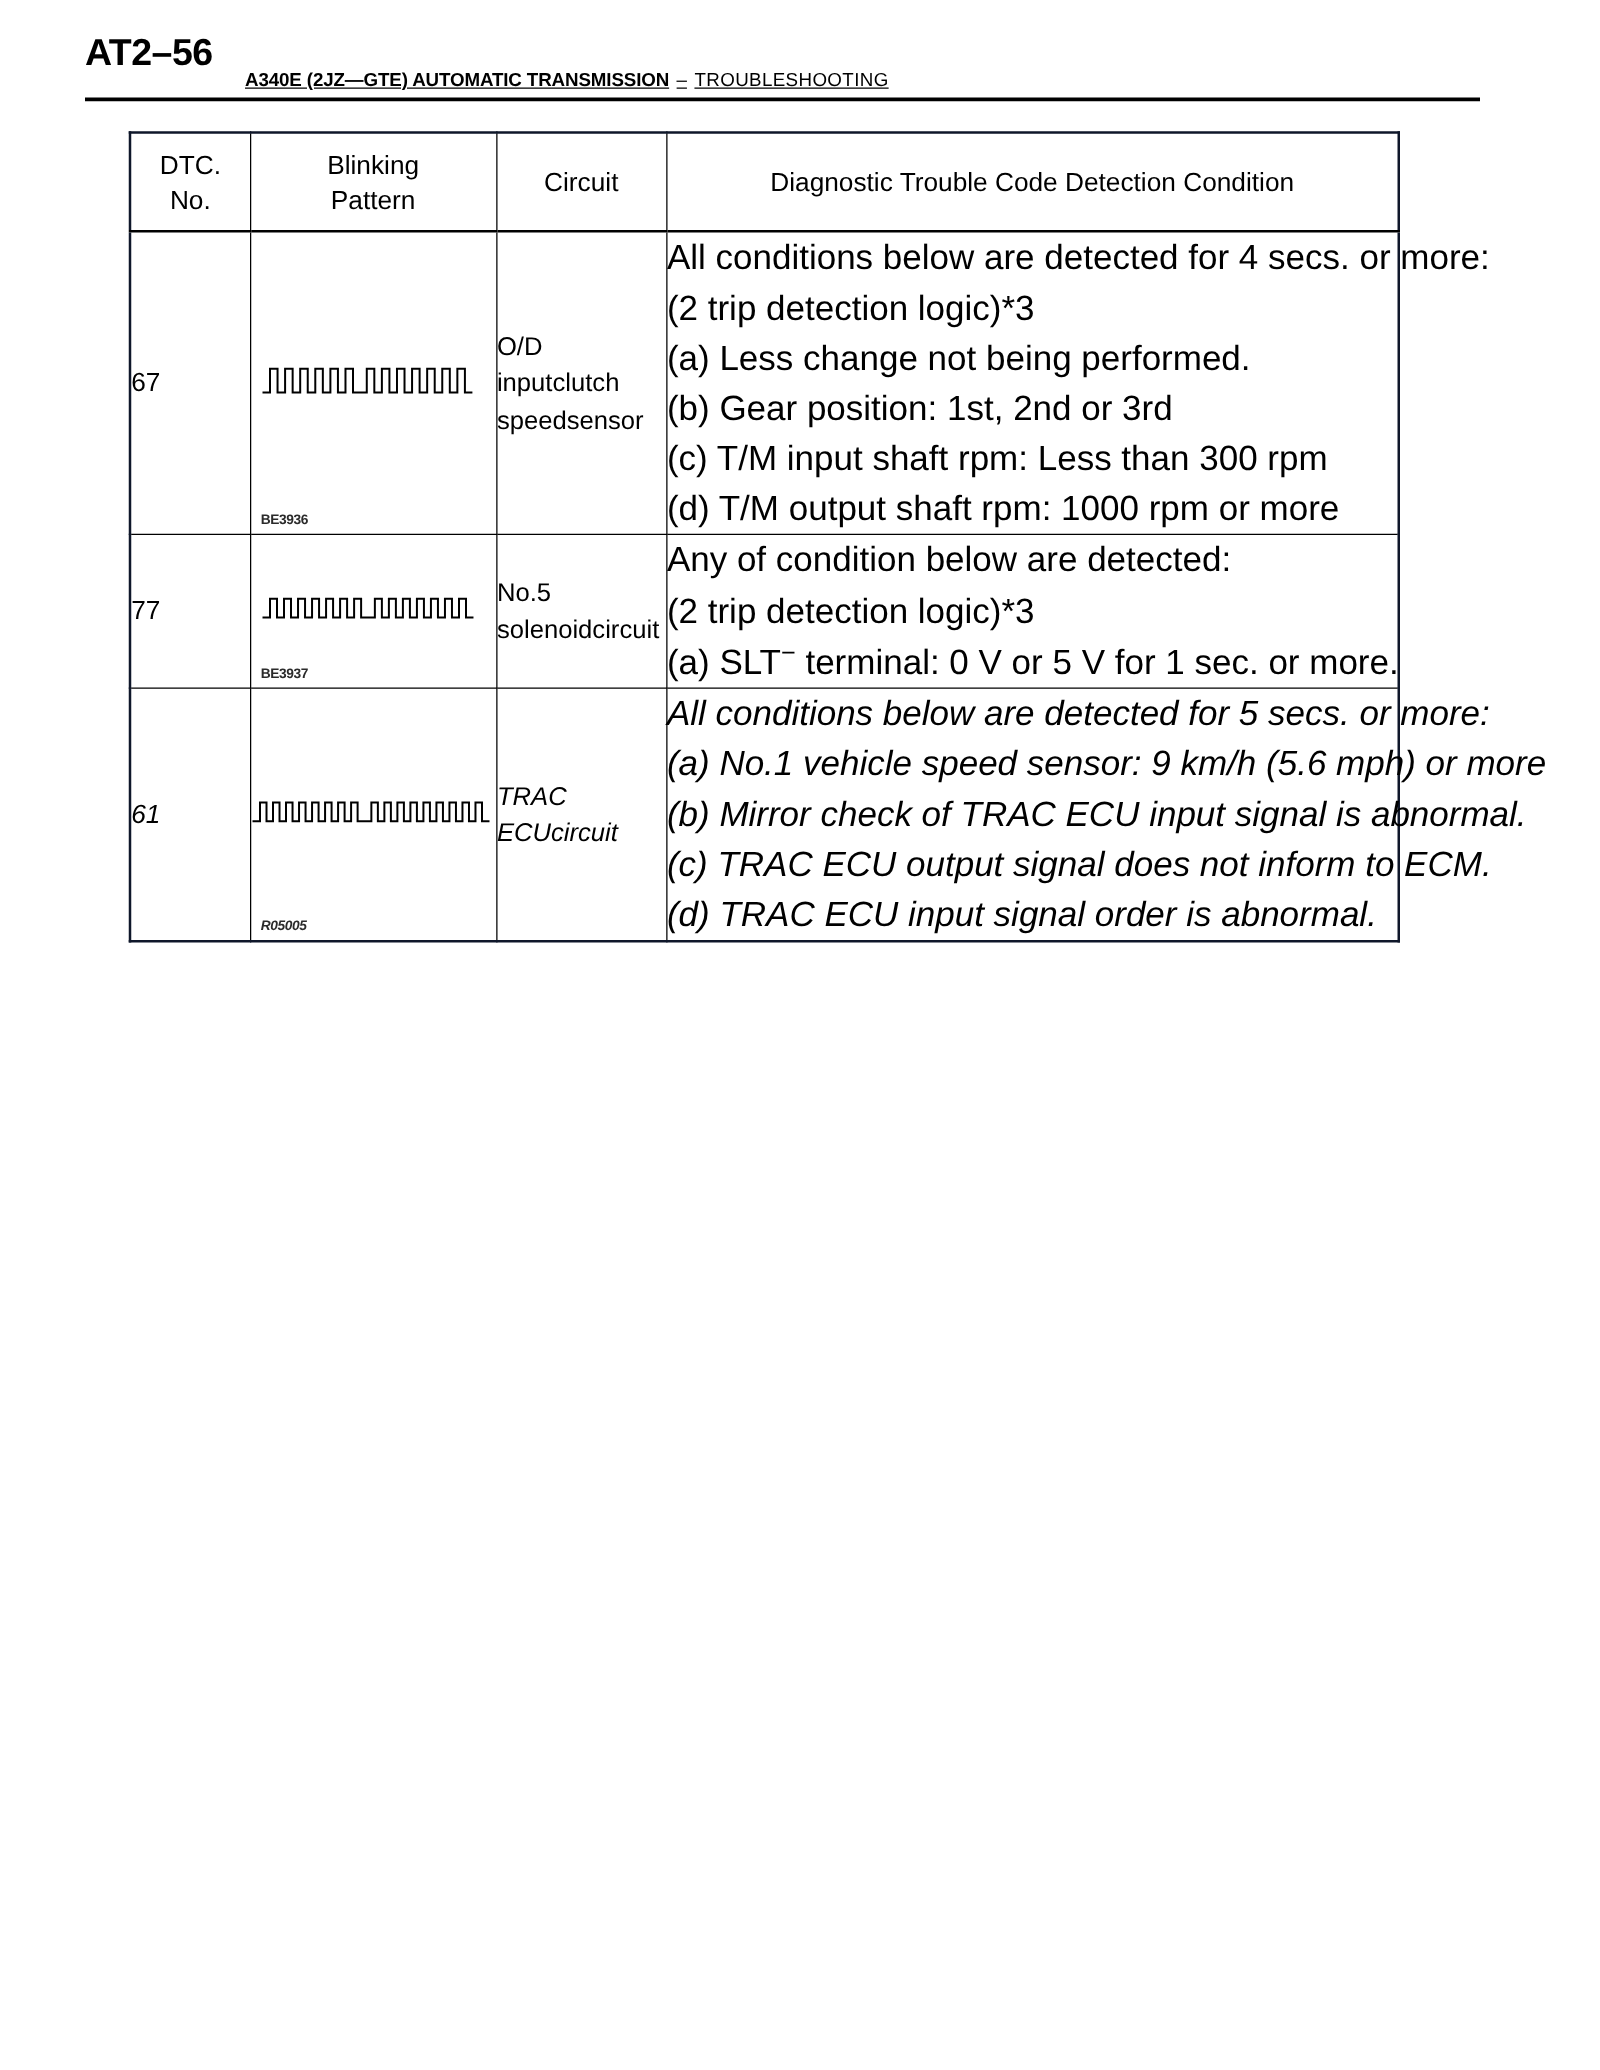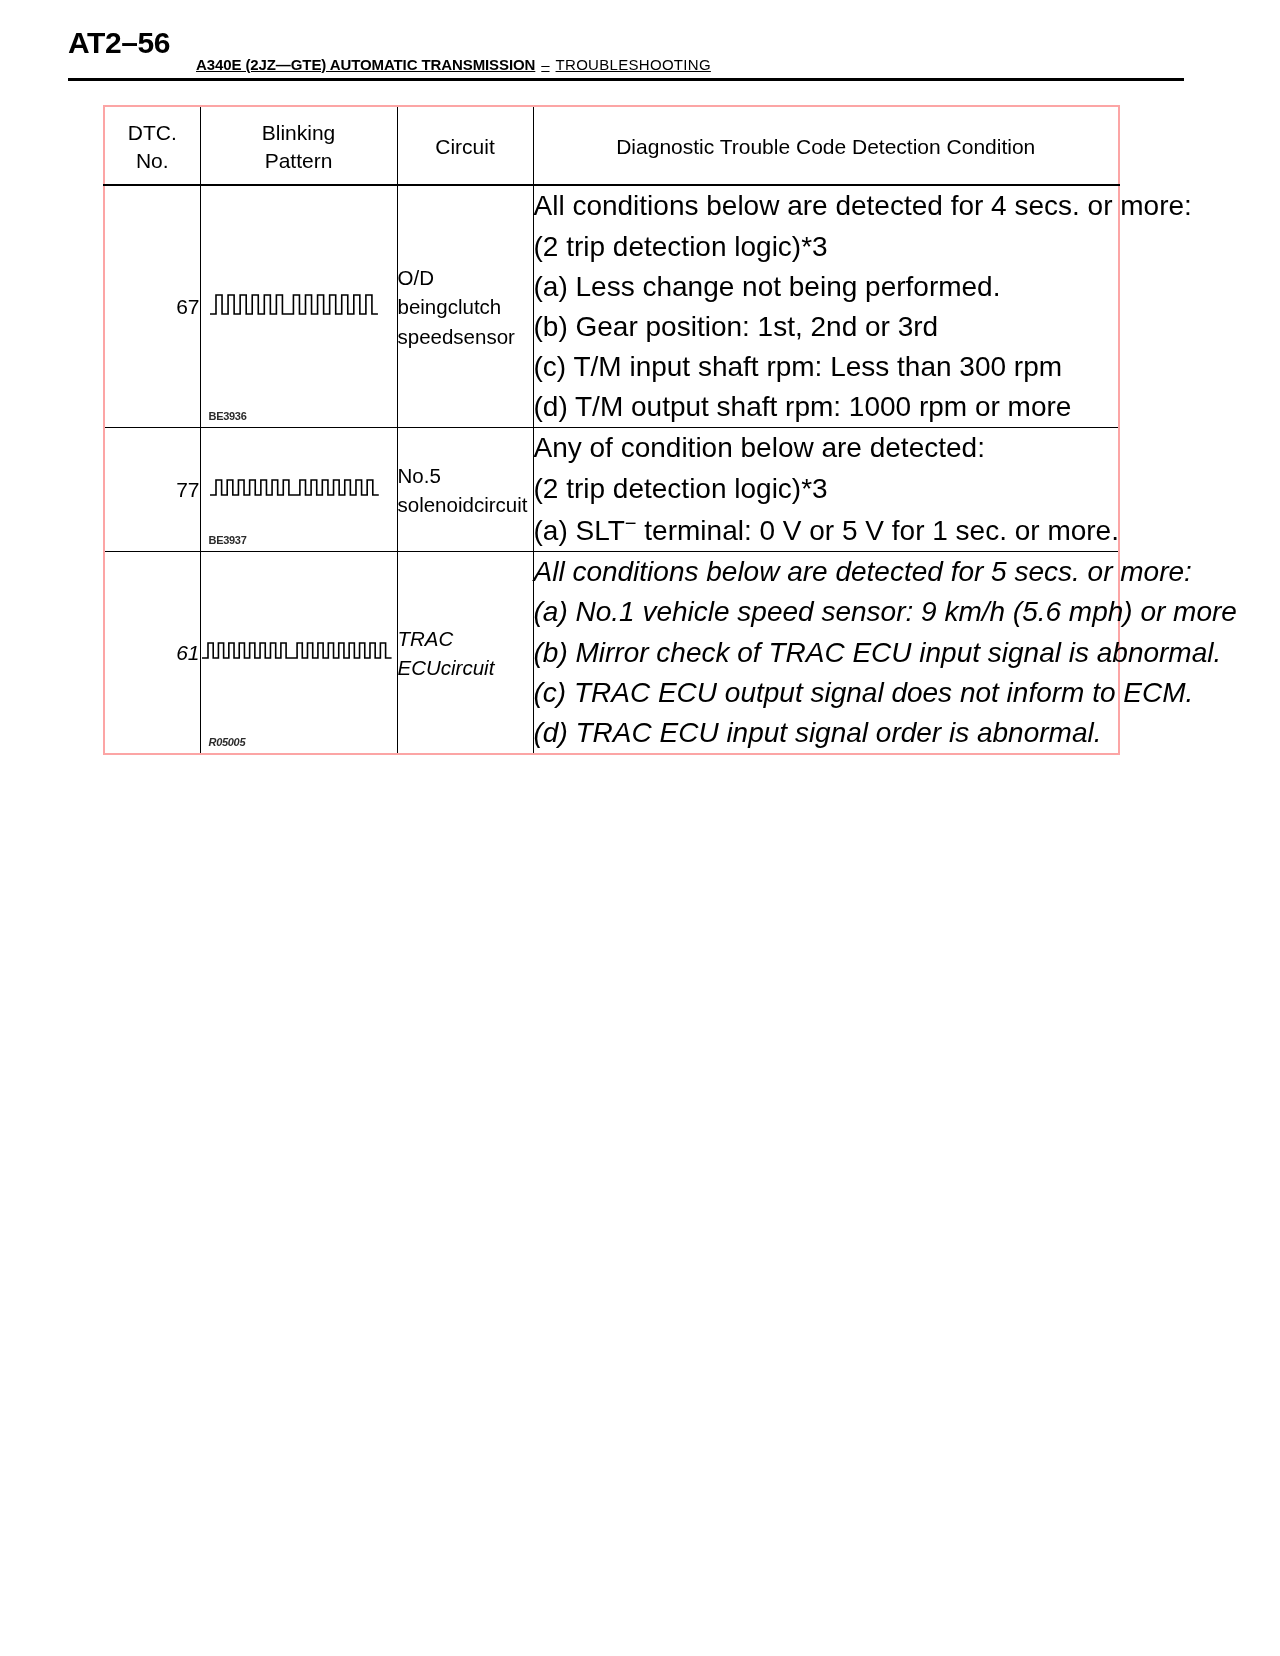--- a/index.html
+++ b/index.html
@@ -61,21 +61,21 @@
   .table-wrap {
     position: absolute;
     left: 103px;
     top: 105px;
     width: 1015px;
   }
   table.dtc {
     border-collapse: collapse;
     width: 1015px;
     table-layout: fixed;
-    border: 2px solid #fca5a5;
+    border: 2px solid #0f172a;
   }
   table.dtc th,
   table.dtc td {
     border: 1px solid #000;
     vertical-align: middle;
     padding: 0;
   }
   table.dtc thead th {
     border-bottom: 2px solid #000;
   }
@@ -88,21 +88,21 @@
   .th-inner {
     font-size: 21px;
     text-align: center;
     line-height: 1.32;
     padding: 12px 4px 10px 4px;
     font-weight: normal;
   }
   .th-inner .l2 { display: block; }
 
   .cell-dtc {
-    text-align: right;
+    text-align: left;
     font-size: 21px;
   }
   .cell-circuit {
     font-size: 20.5px;
     line-height: 1.42;
     padding: 0 8px 0 12px;
   }
   .cell-cond {
     font-size: 28px;
     line-height: 1.435;
@@ -205,21 +205,21 @@
       <tr class="row-1">
         <td class="cell-dtc">67</td>
         <td class="cell-blink">
           <div class="blink-box">
             <svg class="wave" width="180" height="34">
                 <path d="M 1 24 L 7 24 L 7 5 L 13.038461538461538 5 L 13.038461538461538 24 L 19.076923076923077 24 L 19.076923076923077 5 L 25.115384615384613 5 L 25.115384615384613 24 L 31.153846153846153 24 L 31.153846153846153 5 L 37.19230769230769 5 L 37.19230769230769 24 L 43.23076923076923 24 L 43.23076923076923 5 L 49.269230769230774 5 L 49.269230769230774 24 L 55.307692307692314 24 L 55.307692307692314 5 L 61.346153846153854 5 L 61.346153846153854 24 L 67.38461538461539 24 L 67.38461538461539 5 L 73.42307692307692 5 L 73.42307692307692 24 L 84.42307692307692 24 L 84.42307692307692 5 L 90.46153846153845 5 L 90.46153846153845 24 L 96.49999999999999 24 L 96.49999999999999 5 L 102.53846153846152 5 L 102.53846153846152 24 L 108.57692307692305 24 L 108.57692307692305 5 L 114.61538461538458 5 L 114.61538461538458 24 L 120.65384615384612 24 L 120.65384615384612 5 L 126.69230769230765 5 L 126.69230769230765 24 L 132.7307692307692 24 L 132.7307692307692 5 L 138.76923076923075 5 L 138.76923076923075 24 L 144.8076923076923 24 L 144.8076923076923 5 L 150.84615384615384 5 L 150.84615384615384 24 L 156.8846153846154 24 L 156.8846153846154 5 L 162.92307692307693 5 L 162.92307692307693 24 L 168.92307692307693 24" fill="none" stroke="#000000" stroke-width="1.6" stroke-linejoin="miter"></path>
               </svg>
           </div>
           <div class="wave-code">BE3936</div>
         </td>
-        <td class="cell-circuit"><span class="cond-line">O/D being</span><span class="cond-line">clutch speed</span><span class="cond-line">sensor</span></td>
+        <td class="cell-circuit"><span class="cond-line">O/D input</span><span class="cond-line">clutch speed</span><span class="cond-line">sensor</span></td>
         <td class="cell-cond">
             <span class="cond-line">All conditions below are detected for 4 secs. or more:</span>
             <span class="cond-line">(2 trip detection logic)*3</span>
             <span class="cond-line">(a) Less change not being performed.</span>
             <span class="cond-line">(b) Gear position:  1st, 2nd or 3rd</span>
             <span class="cond-line">(c) T/M input shaft rpm: Less than 300 rpm</span>
             <span class="cond-line">(d) T/M output shaft rpm:  1000 rpm or more</span>
           </td>
       </tr>
 

